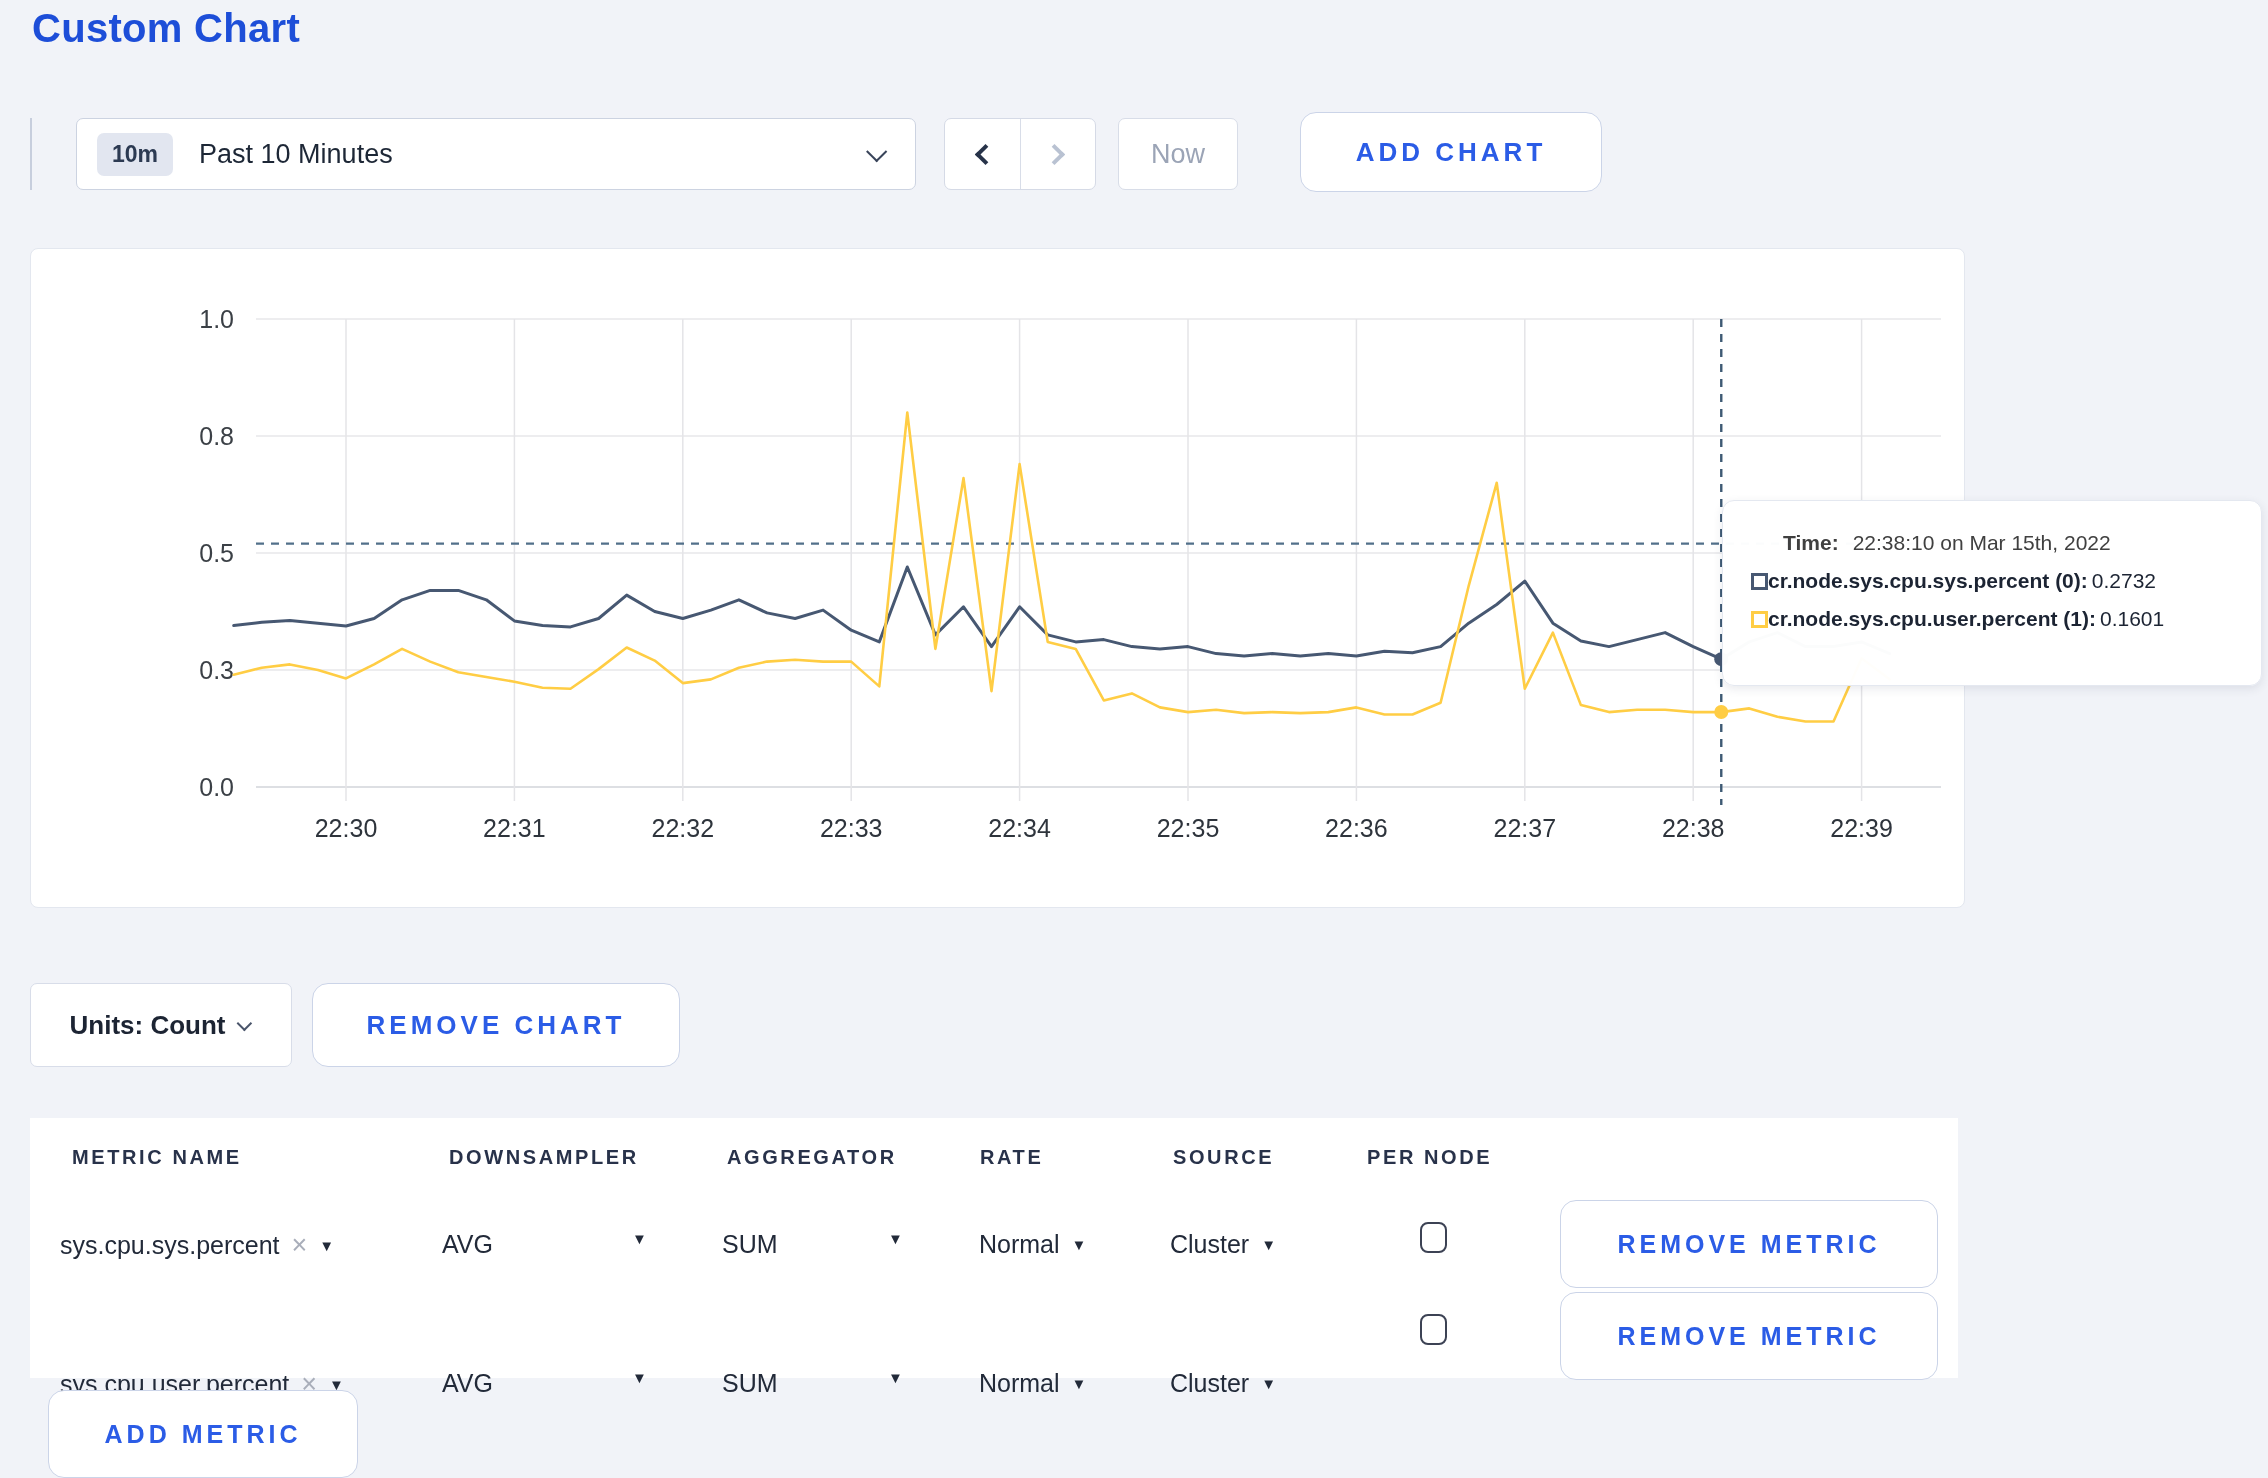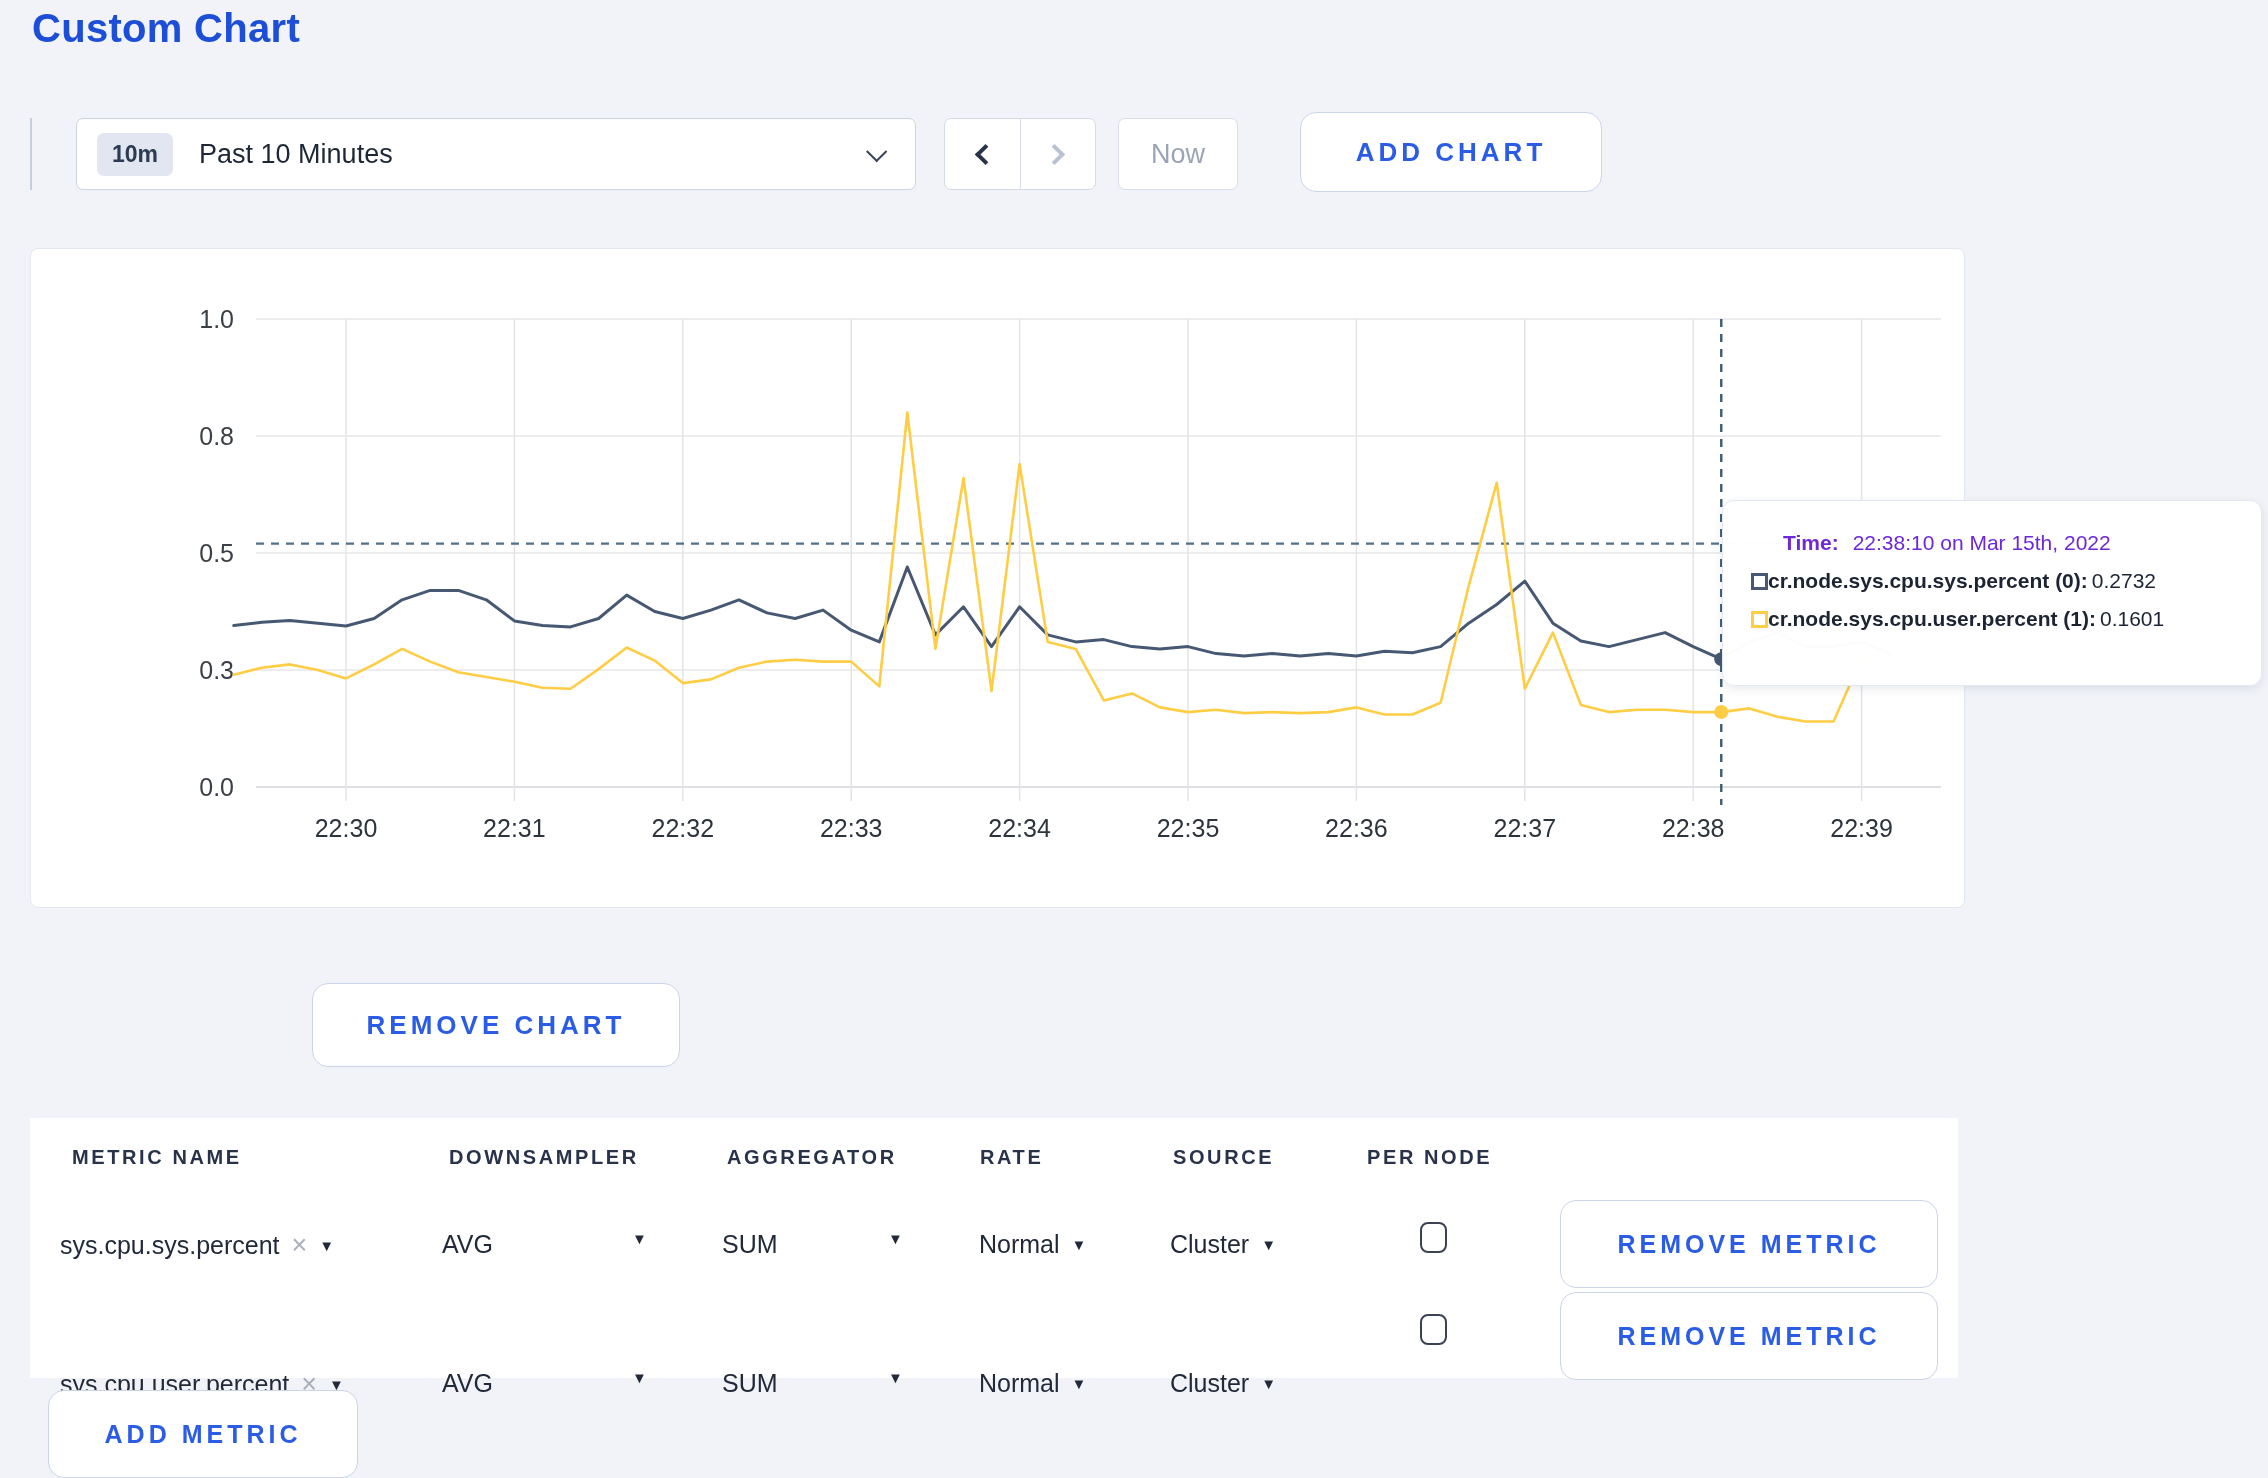--- a/index.html
+++ b/index.html
@@ -57,21 +57,21 @@
   #chart-svg { position:absolute; left:0; top:0; }
 
   
   .tooltip {
     left:1722px; top:500px; width:540px; height:186px;
     background:rgba(255,255,255,.98); border:1.5px solid #e4e8f0; border-radius:12px;
     box-shadow:0 3px 10px rgba(40,50,80,.10);
     padding:30px 20px 24px 28px; display:flex; flex-direction:column; gap:14px;
     z-index:5;
   }
-  .tt-time-row { display:flex; align-items:baseline; gap:14px; padding-left:32px; font-size:21px; color:#6d28d9; }
+  .tt-time-row { display:flex; align-items:baseline; gap:14px; padding-left:32px; font-size:21px; color:#404040; }
   .tt-time-label { font-weight:700; }
   .tt-entry { display:flex; align-items:center; font-size:21px; color:#1c2433; }
   .tt-swatch { width:17px; height:17px; border-width:3.5px; border-style:solid; background:#fff; flex:none; }
   .tt-name { font-weight:700; }
   .tt-value { margin-left:4px; }
 
   
   .units-btn {
     left:30px; top:983px; width:262px; height:84px; background:#fff;
     border:1.5px solid #d8dde9; border-radius:7px; display:flex; align-items:center;
@@ -180,20 +180,24 @@
       <span class="tt-name">cr.node.sys.cpu.sys.percent (0):</span>
       <span class="tt-value">0.2732</span>
     </div>
     <div class="tt-entry">
       <span class="tt-swatch" style="border-color: rgb(255, 205, 68);"></span>
       <span class="tt-name">cr.node.sys.cpu.user.percent (1):</span>
       <span class="tt-value">0.1601</span>
     </div>
   </div>
 
+  <div class="abs units-btn">
+    <span>Units: Count</span>
+    <span class="chev units-chev"></span>
+  </div>
   <div class="abs blue-btn remove-chart-btn">REMOVE CHART</div>
 
   <div class="abs table-card"></div>
 
   <span class="th" style="left:72px">METRIC NAME</span>
   <span class="th" style="left:449px">DOWNSAMPLER</span>
   <span class="th" style="left:727px">AGGREGATOR</span>
   <span class="th" style="left:980px">RATE</span>
   <span class="th" style="left:1173px">SOURCE</span>
   <span class="th" style="left:1367px">PER NODE</span>

